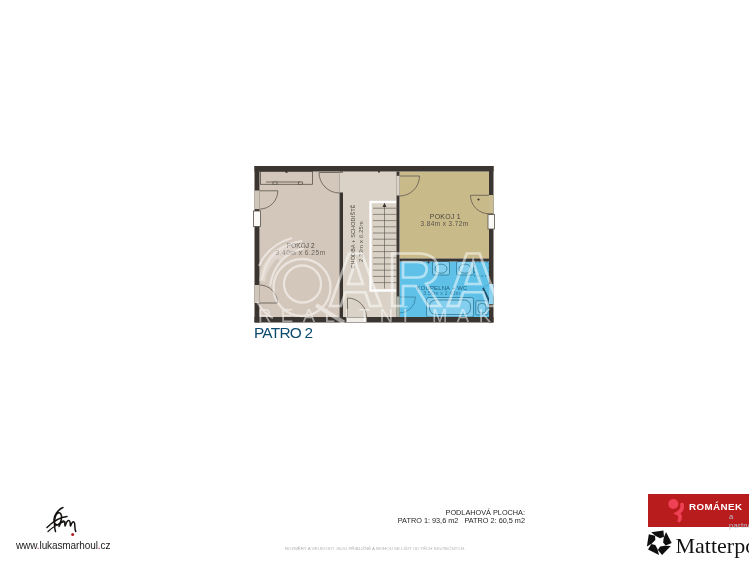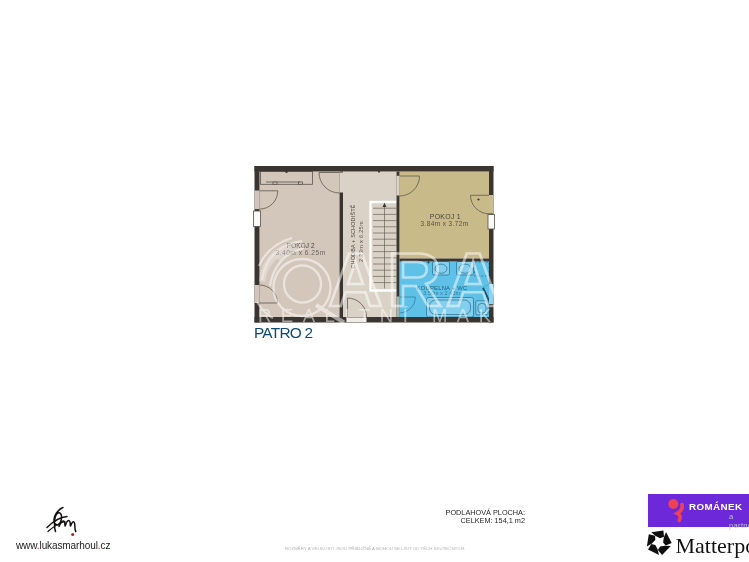--- a/index.html
+++ b/index.html
@@ -218,39 +218,39 @@
     <text x="258" y="321.5" font-family="Liberation Sans,sans-serif" font-size="18.5" letter-spacing="9.5" fill="#ffffff">REALITNÍ MAKLÉŘ</text>
   </g>
 </svg>
 
 <div class="abs" style="left:254px;top:324px;font-size:15.4px;color:#0c4a6e;letter-spacing:-0.75px;">PATRO 2</div>
 
 <div class="abs" style="left:225px;top:509px;width:300px;text-align:right;font-size:7.3px;line-height:8.15px;color:#262626;">
 
   <div>PODLAHOVÁ PLOCHA:</div>
 
-
-  <div>CELKEM: 154,1 m2</div>
+  <div>PATRO 1: 93,6 m2&nbsp;&nbsp;&nbsp;PATRO 2: 60,5 m2</div>
+
 </div>
 
 <div class="abs" style="left:225px;top:545.5px;width:300px;text-align:center;font-size:4.4px;color:#b2b2b2;">ROZMĚRY A VELIKOSTI JSOU PŘIBLIŽNÉ A MOHOU SE LIŠIT OD TĚCH SKUTEČNÝCH.</div>
 
 <svg class="abs" style="left:40px;top:500px" width="45" height="42" viewBox="0 0 45 42">
   <g fill="none" stroke="#14100f" stroke-linecap="round">
     <path d="M 23,7.5 C 18,9.5 13.5,15.5 14,20.5 C 14.5,25.5 18.5,26.5 20.5,22 C 22.5,17.5 21.5,11.5 18,13 C 14.5,14.5 13.5,24.5 15.5,31.5" stroke-width="1.5"></path>
     <path d="M 7,27.5 C 13,21.5 21,17 27,16.5" stroke-width="1.5"></path>
     <path d="M 8,31.5 C 14,26 20,23 25,21.5" stroke-width="1.2"></path>
     <path d="M 19,26.5 C 21,21.5 23.5,19.5 24.5,22 C 25.3,24 24.5,27.5 25.5,25 C 26.5,21.5 28.5,19 29.8,21.5 C 30.8,23.5 29.8,27.5 30.8,25.5 C 31.8,22.5 33.5,20.5 34.5,23 C 35.2,25 34.3,29.5 35.8,31.5" stroke-width="1.5"></path>
   </g>
   <circle cx="32.7" cy="34.5" r="1.5" fill="#b01f24"></circle>
 </svg>
 
 <div class="abs" style="left:16px;top:539.5px;font-size:10px;letter-spacing:-0.1px;color:#1a1a1a;"><span>www</span><span style="color:#b01f24">.</span><span>lukasmarhoul</span><span style="color:#b01f24">.</span><span>cz</span></div>
 
-<div class="abs" style="left:648px;top:494px;width:101px;height:32.5px;background:#6d28d9;">
+<div class="abs" style="left:648px;top:494px;width:101px;height:32.5px;background:#b91c1c;">
 
   <svg class="abs" style="left:17px;top:3px" width="26" height="27" viewBox="0 0 26 27">
     <circle cx="8.3" cy="7" r="5" fill="#ef4156"></circle>
     <path d="M 17,7.5 Q 18.3,13 12.3,16.3 Q 16.8,18.3 14.2,23.5" fill="none" stroke="#ef4156" stroke-width="3.6" stroke-linecap="round"></path>
   </svg>
 
   <div class="abs" style="left:41px;top:7px;font-size:9.8px;font-weight:bold;color:#ffffff;letter-spacing:0.4px;">ROMÁNEK</div>
 
   <div class="abs" style="left:41px;top:17.5px;font-size:7.6px;color:#b9c2cb;letter-spacing:0.3px;margin-left:40px;">a partneři.</div>
 </div>

